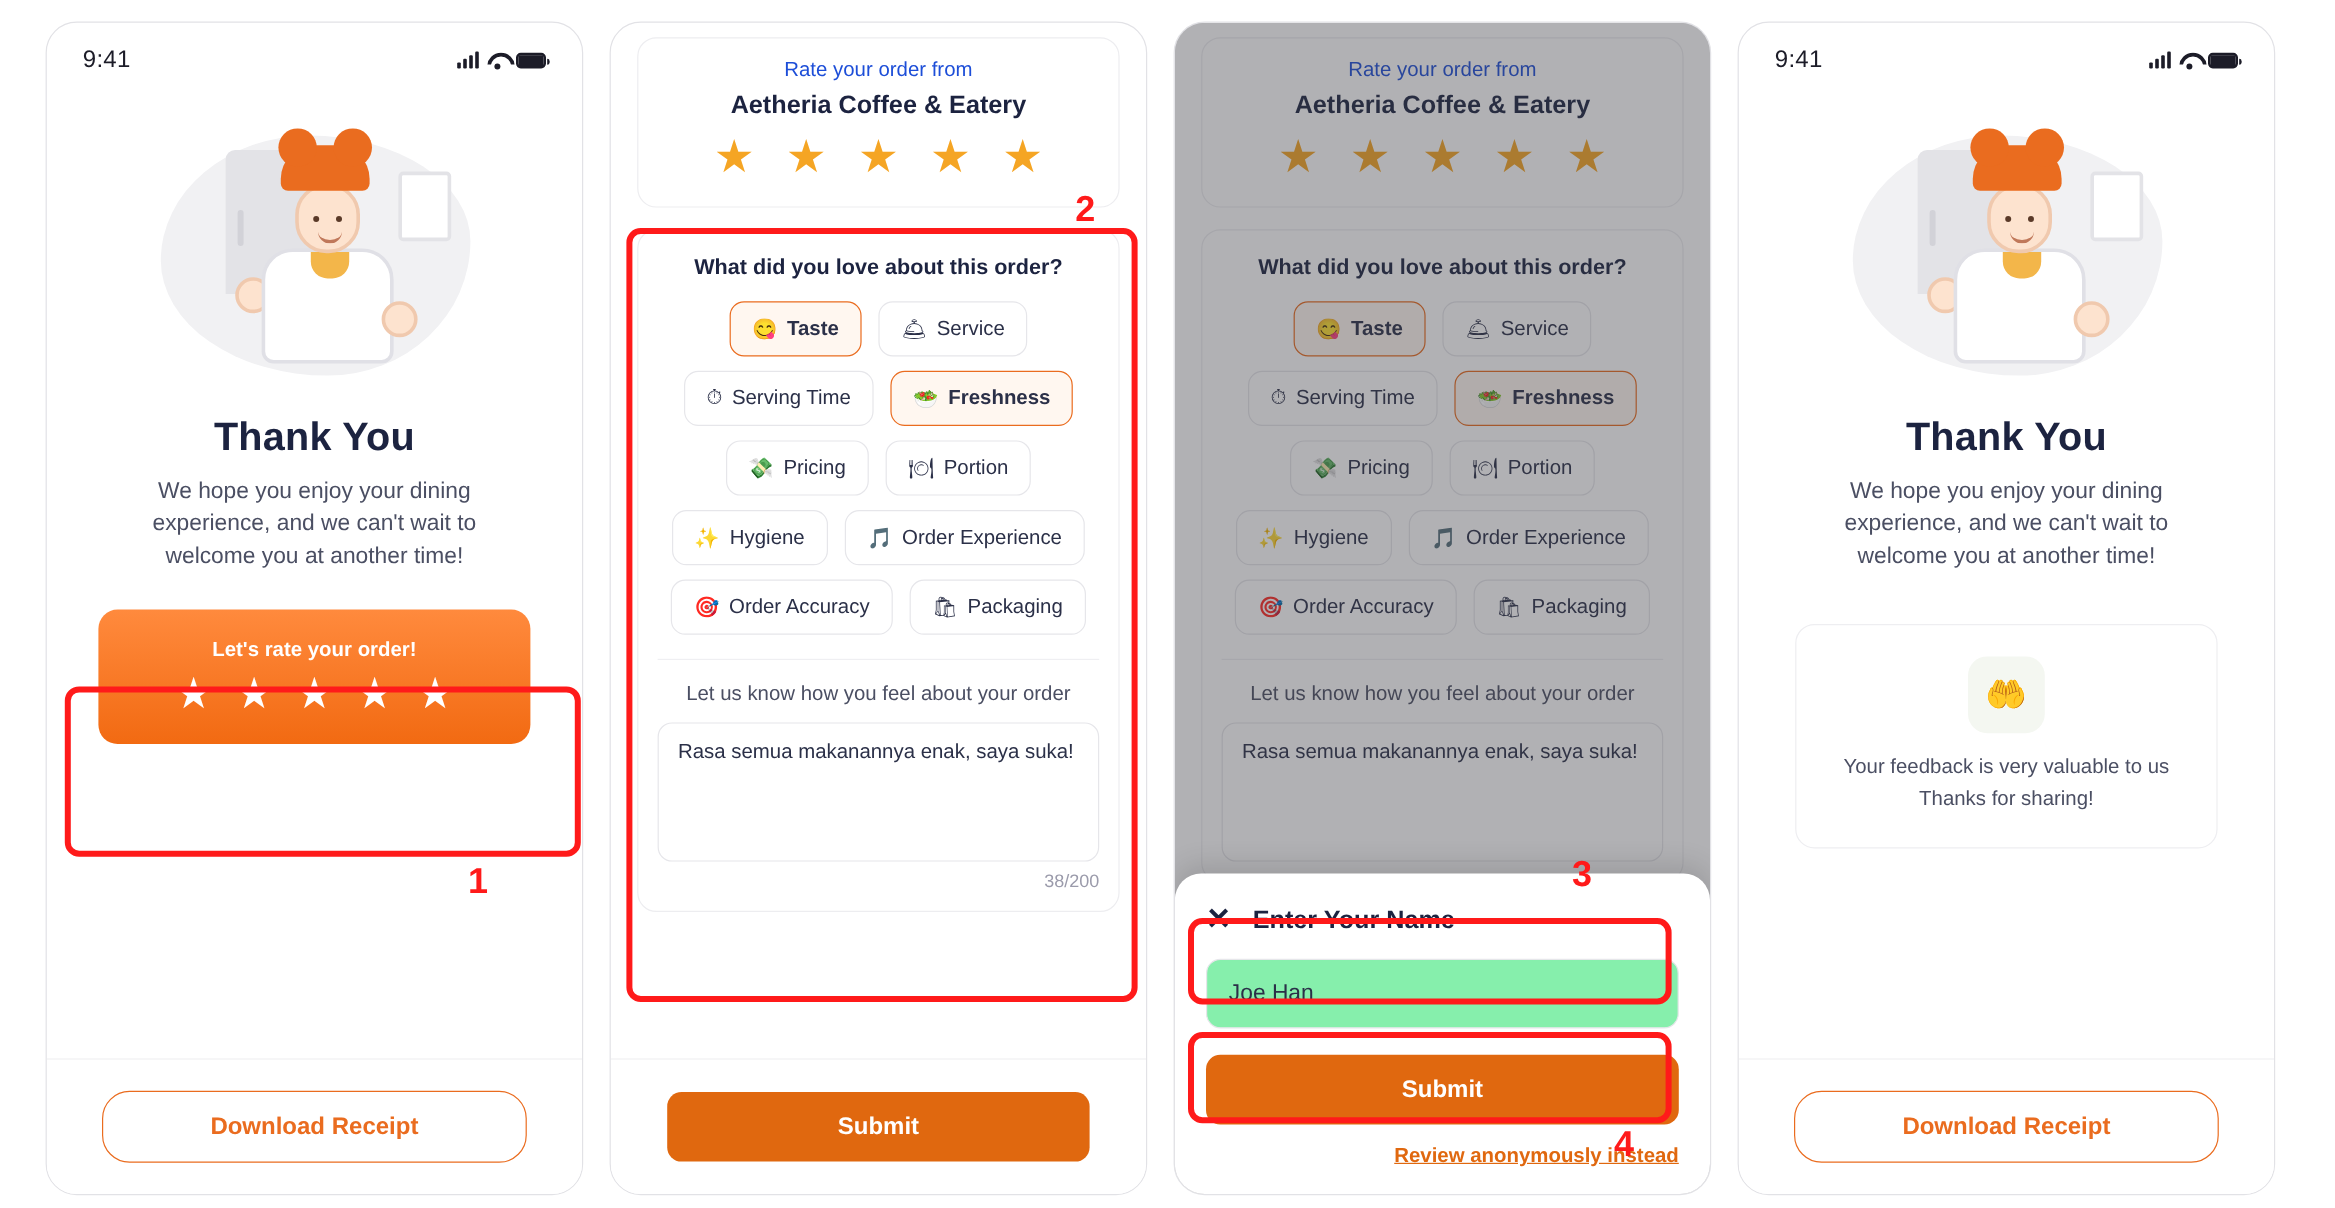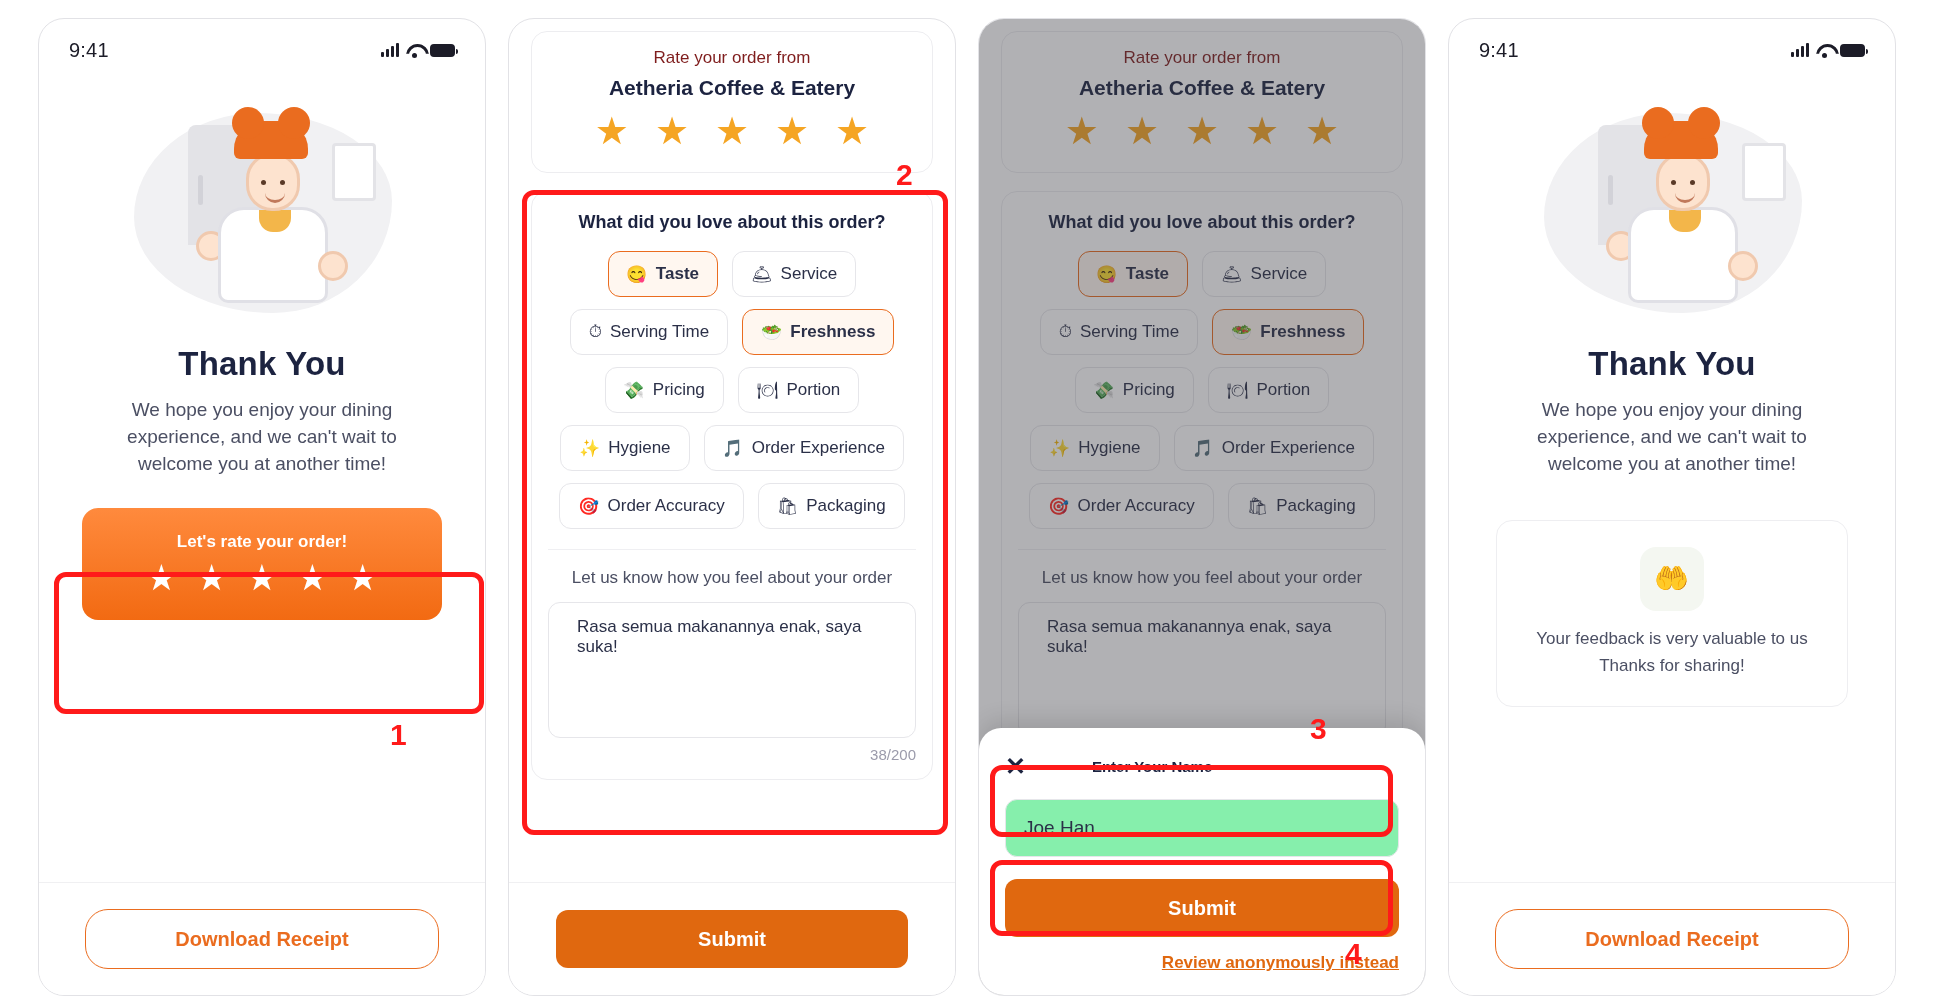--- a/index.html
+++ b/index.html
@@ -332,21 +332,21 @@
     border: 1px solid #ededf0;
     border-radius: 16px;
     background: #ffffff;
   }
   .rate-head {
     padding: 16px 0 22px;
     text-align: center;
   }
   .rate-head .small {
     font-size: 17px;
-    color: #7f1d1d;
+    color: #1d4ed8;
   }
   .rate-head .shop {
     margin-top: 8px;
     font-size: 21px;
     font-weight: bold;
     color: #1c2340;
   }
   .rate-stars {
     margin-top: 12px;
     display: flex;
@@ -397,24 +397,24 @@
     border-top: 1px solid #efeff2;
   }
   .how-label {
     margin-top: 18px;
     text-align: center;
     font-size: 17px;
     color: #4b4f63;
   }
   .comment-box {
     margin-top: 14px;
-    height: 136px;
+    height: 116px;
     border: 1px solid #e6e6ea;
     border-radius: 12px;
-    padding: 14px 28px;
+    padding: 14px 16px;
     font-size: 17px;
     color: #2b3048;
     box-sizing: border-box;
     background: #ffffff;
   }
   .counter {
     margin-top: 8px;
     text-align: right;
     font-size: 15px;
     color: #9b9bab;
@@ -442,24 +442,23 @@
     align-items: center;
     gap: 18px;
   }
   .sheet-close {
     font-size: 25px;
     font-weight: bold;
     color: #1c2340;
     line-height: 1;
   }
   .sheet-title {
-    font-size: 15px;
+    font-size: 21px;
     font-weight: bold;
     color: #1c2340;
-    margin-left: 48px;
   }
   .name-input {
     margin-top: 20px;
     height: 58px;
     border: 1px solid #e6e6ea;
     border-radius: 12px;
     display: flex;
     align-items: center;
     padding: 0 18px;
     font-size: 19px;

